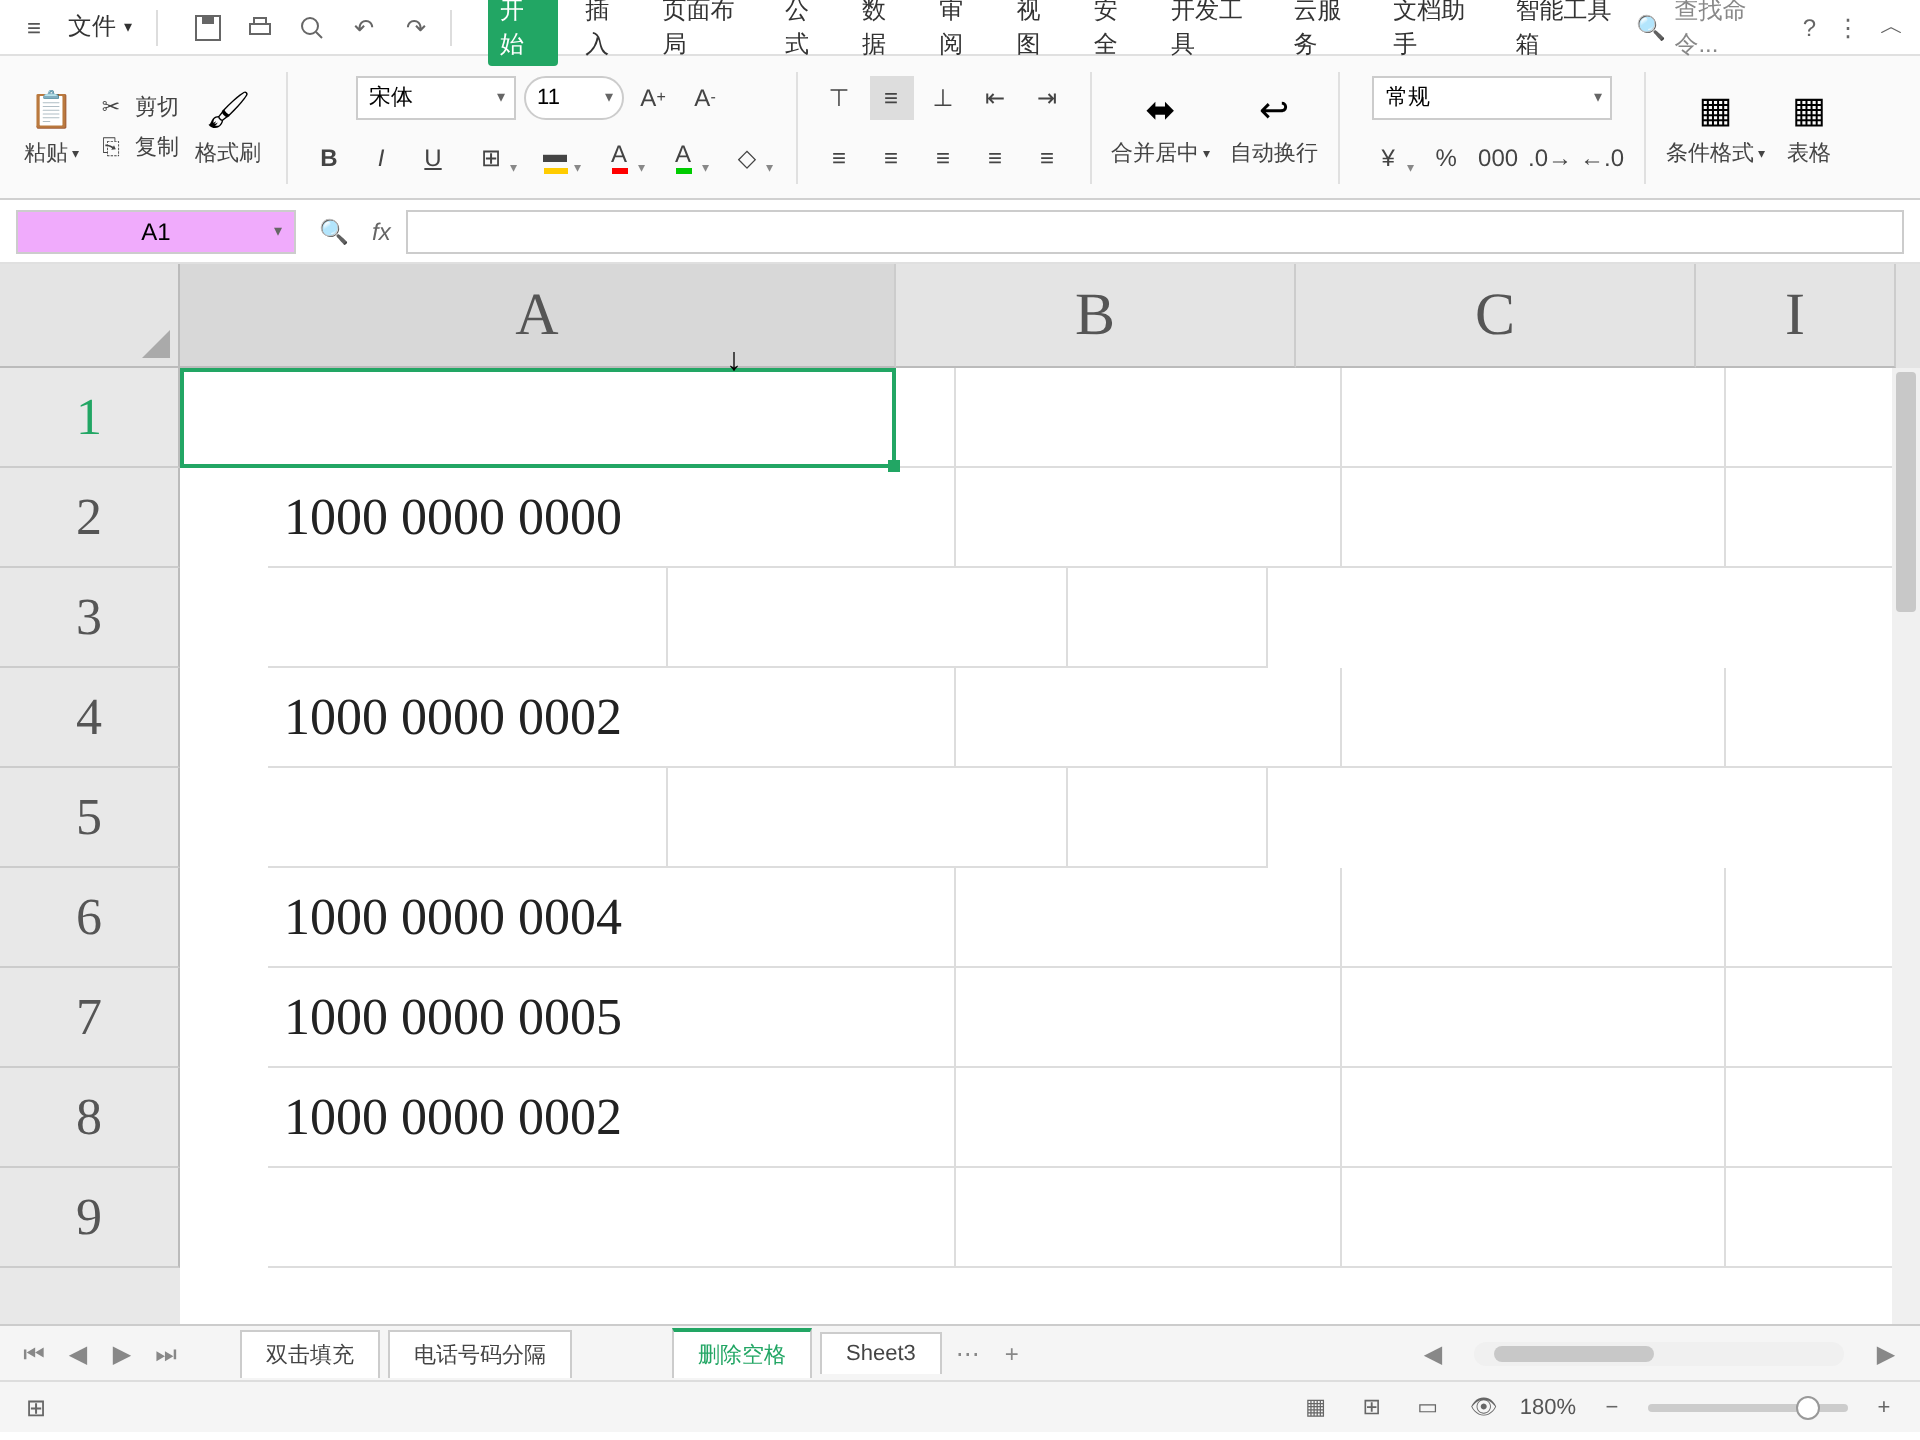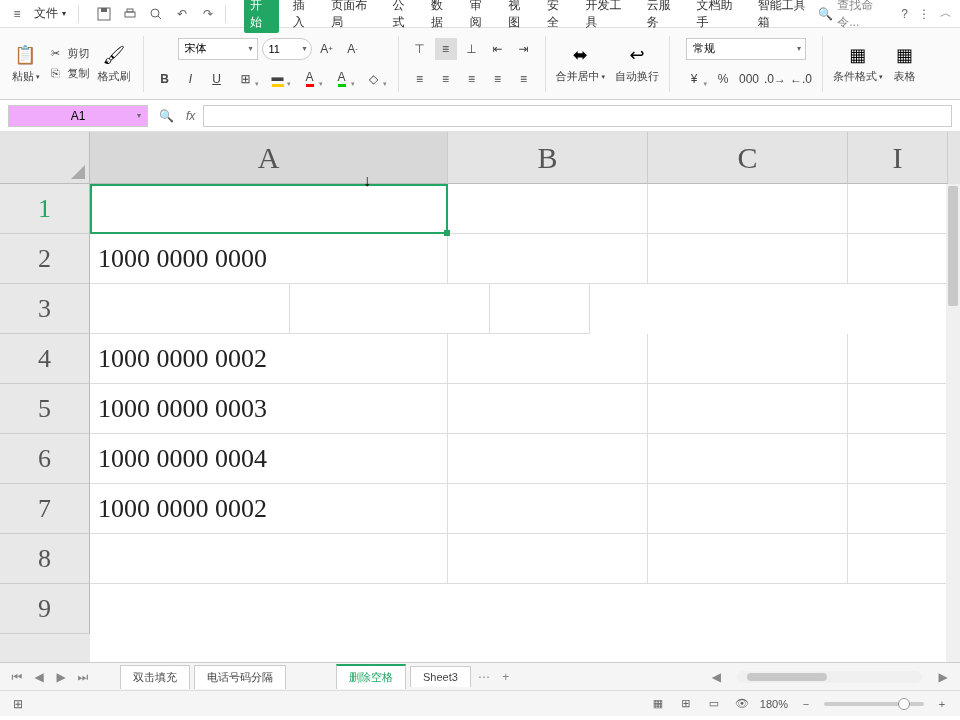--- a/index.html
+++ b/index.html
@@ -45,21 +45,21 @@
 .corner { height: 52px; border-right: 1px solid #bbb; border-bottom: 1px solid #bbb; background: #e4e4e4; position: relative; }
 .corner::after { content: ""; position: absolute; right: 4px; bottom: 4px; border-left: 14px solid transparent; border-bottom: 14px solid #aaa; }
 .rowhdr { height: 50px; border-right: 1px solid #bbb; border-bottom: 1px solid #ccc; display: flex; align-items: center; justify-content: center; font-size: 26px; color: #555; font-family: "Times New Roman", serif; }
 .rowhdr.sel { color: #22a664; }
 .grid-main { flex: 1; position: relative; overflow: hidden; }
 .colhdr-row { height: 52px; display: flex; background: #e4e4e4; }
 .colhdr { border-right: 1px solid #ccc; border-bottom: 1px solid #bbb; display: flex; align-items: center; justify-content: center; font-size: 30px; color: #555; font-family: "Times New Roman", serif; }
 .colhdr.sel { background: #d8d8d8; }
 .col-a { width: 358px; } .col-b { width: 200px; } .col-c { width: 200px; } .col-d { width: 100px; }
 .data-rows { }
-.data-row { height: 50px; display: flex; }
+.data-row { height: 50px; display: flex; margin-left: 44px; }
 .cell { border-right: 1px solid #ddd; border-bottom: 1px solid #ddd; display: flex; align-items: center; padding: 0 8px; font-size: 26px; font-family: "Times New Roman", serif; color: #222; }
 .active-cell { position: absolute; top: 52px; left: 0; width: 358px; height: 50px; border: 2px solid #22a664; pointer-events: none; }
 .active-cell::after { content: ""; position: absolute; right: -4px; bottom: -4px; width: 6px; height: 6px; background: #22a664; }
 .vscroll { position: absolute; right: 0; top: 52px; width: 14px; bottom: 0; background: #f0f0f0; }
 .vscroll-thumb { width: 10px; margin: 2px; height: 120px; background: #c8c8c8; border-radius: 2px; }
 
 .sheettabs { height: 28px; display: flex; align-items: center; border-top: 1px solid #ccc; padding: 0 8px; gap: 4px; background: #f5f5f5; }
 .nav-btn { width: 18px; height: 18px; display: flex; align-items: center; justify-content: center; color: #888; cursor: pointer; }
 .sheet-tab { padding: 4px 12px; border: 1px solid #ccc; border-bottom: none; background: #fff; cursor: pointer; font-size: 11px; color: #444; }
 .sheet-tab.active { color: #22a664; border-top: 2px solid #22a664; margin-left: 46px; }
@@ -306,27 +306,32 @@
           <div class="cell col-c"></div>
           <div class="cell col-d"></div>
         </div>
       <div class="data-row">
           <div class="cell col-a">1000  0000  0002</div>
           <div class="cell col-b"></div>
           <div class="cell col-c"></div>
           <div class="cell col-d"></div>
         </div>
       <div class="data-row">
-          <div class="cell col-a">1000  0000  0003</div>
           <div class="cell col-b"></div>
           <div class="cell col-c"></div>
           <div class="cell col-d"></div>
         </div>
       <div class="data-row">
           <div class="cell col-a">1000  0000  0004</div>
+          <div class="cell col-b"></div>
+          <div class="cell col-c"></div>
+          <div class="cell col-d"></div>
+        </div>
+      <div class="data-row">
+          <div class="cell col-a">1000  0000  0005</div>
           <div class="cell col-b"></div>
           <div class="cell col-c"></div>
           <div class="cell col-d"></div>
         </div>
       <div class="data-row">
           <div class="cell col-a">1000  0000  0002</div>
           <div class="cell col-b"></div>
           <div class="cell col-c"></div>
           <div class="cell col-d"></div>
         </div>

